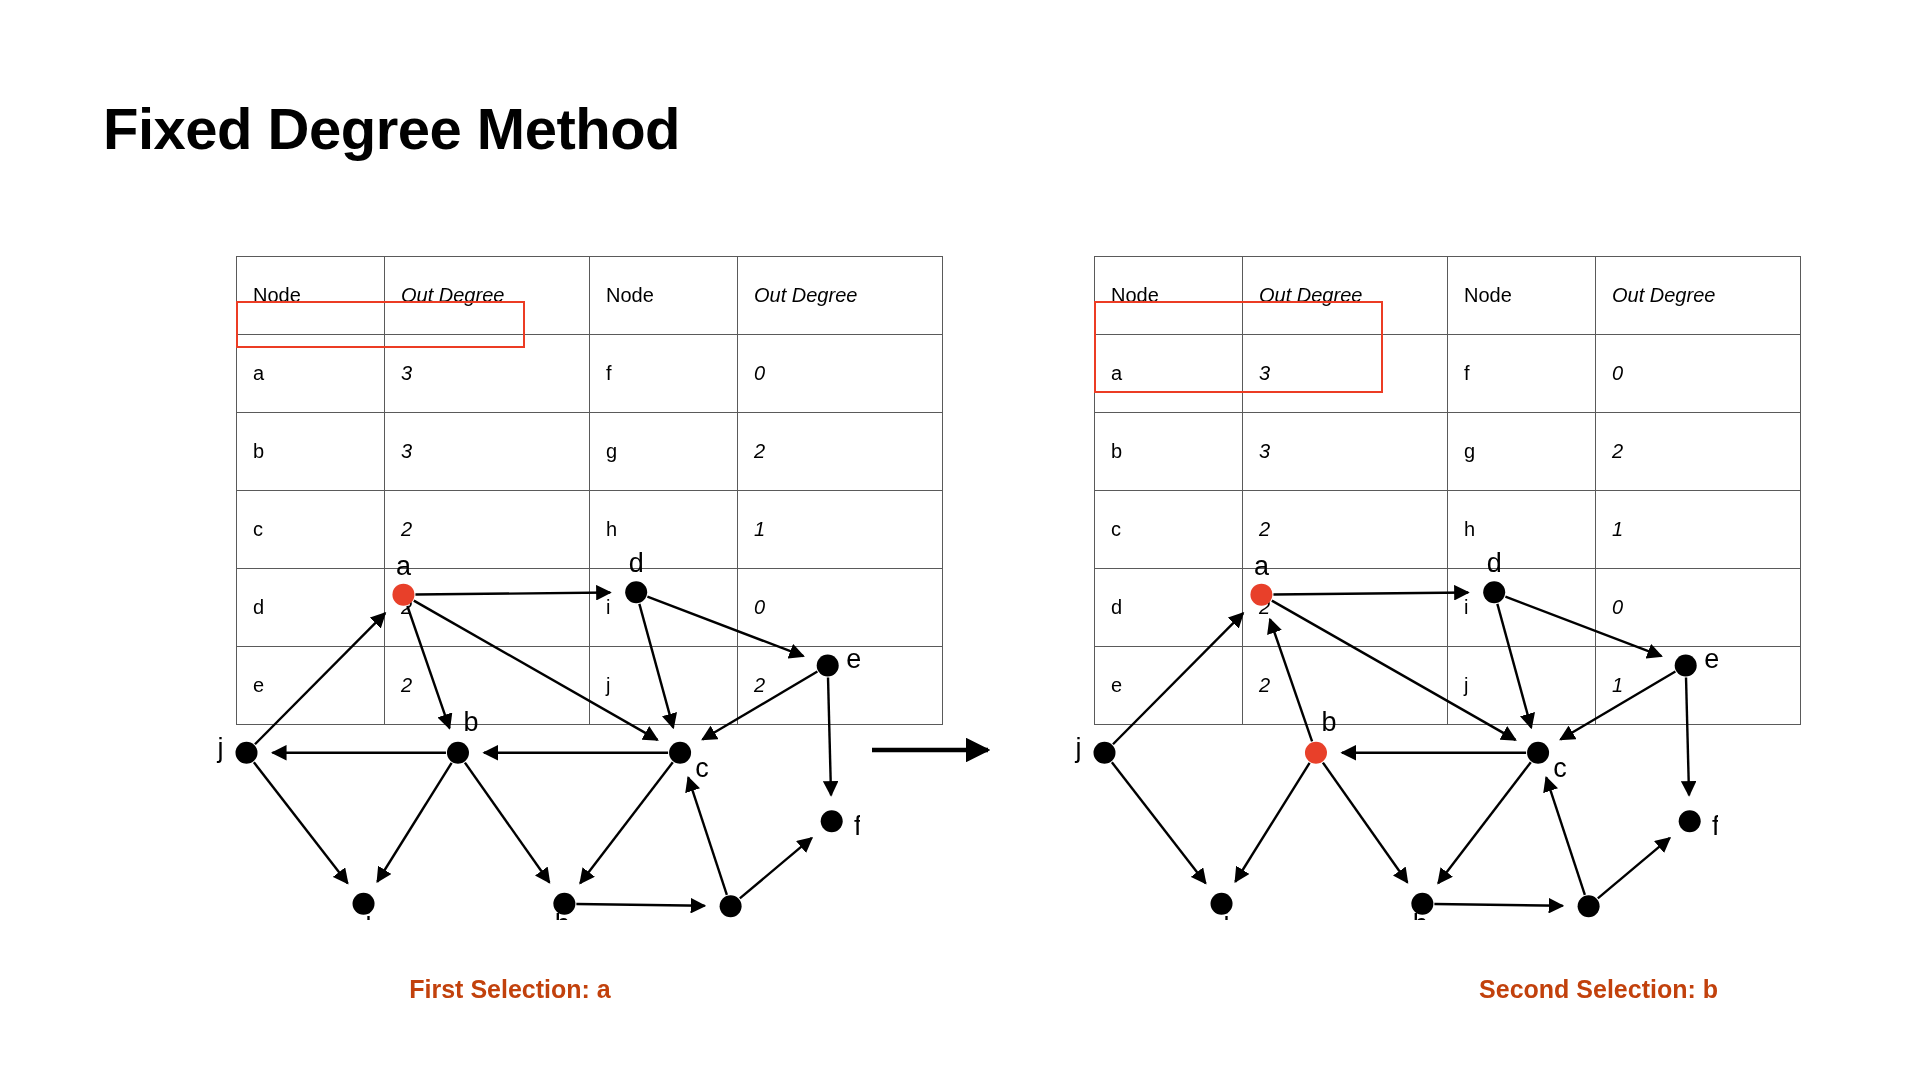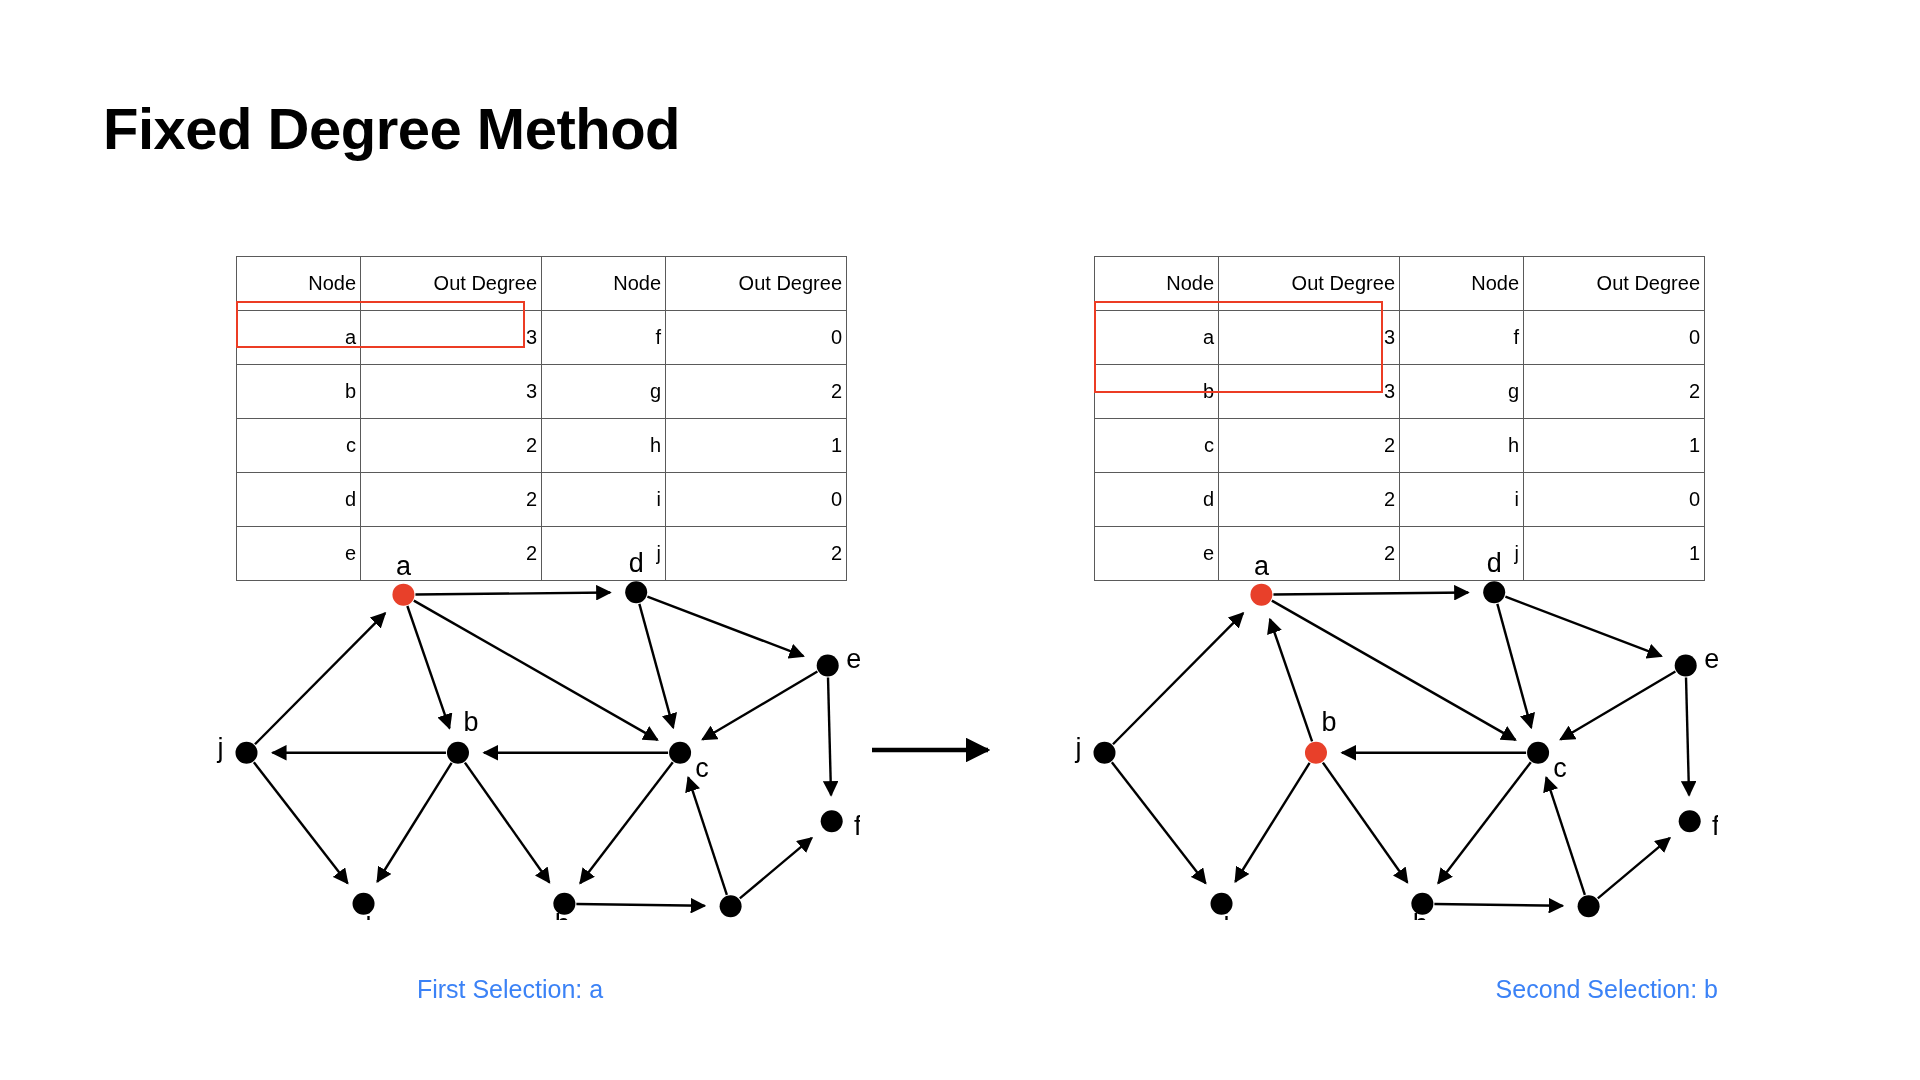--- a/index.html
+++ b/index.html
@@ -38,31 +38,31 @@
 
   
   .deg-table {
     position: absolute;
     border-collapse: collapse;
     font-size: 20px;
     background: #ffffff;
   }
   .deg-table td, .deg-table th {
     border: 1px solid #5a5a5a;
-    text-align: right;
+    text-align: left;
     font-weight: normal;
-    padding: 4px;
+    padding: 16px;
     height: 45px;
     line-height: 45px;
     font-size: 20px;
     color: #000000;
     margin-left: 40px;
   }
   .col-node  { width: 115px; }
-  .col-deg   { width: 172px; }
+  .col-deg   { width: 172px; font-style: italic; }
   .hdr td { height: 45px; }
   .red-text { color: #e8402a; }
 
   
   .sel-box {
     position: absolute;
     border: 2px solid #ec3c24;
     box-sizing: border-box;
     pointer-events: none;
   }
@@ -71,22 +71,22 @@
   .graph-panel {
     position: absolute;
     width: 700px;
     height: 460px;
   }
   .graph-panel svg { display: block; }
 
   .caption {
     position: absolute;
     font-size: 25px;
-    font-weight: normal;
-    color: #3b82f6;
+    font-weight: bold;
+    color: #c2410c;
     white-space: nowrap;
     text-align: center;
   }
 
   
   #mid-arrow {
     position: absolute;
     left: 870px;
     top: 735px;
     width: 130px;

